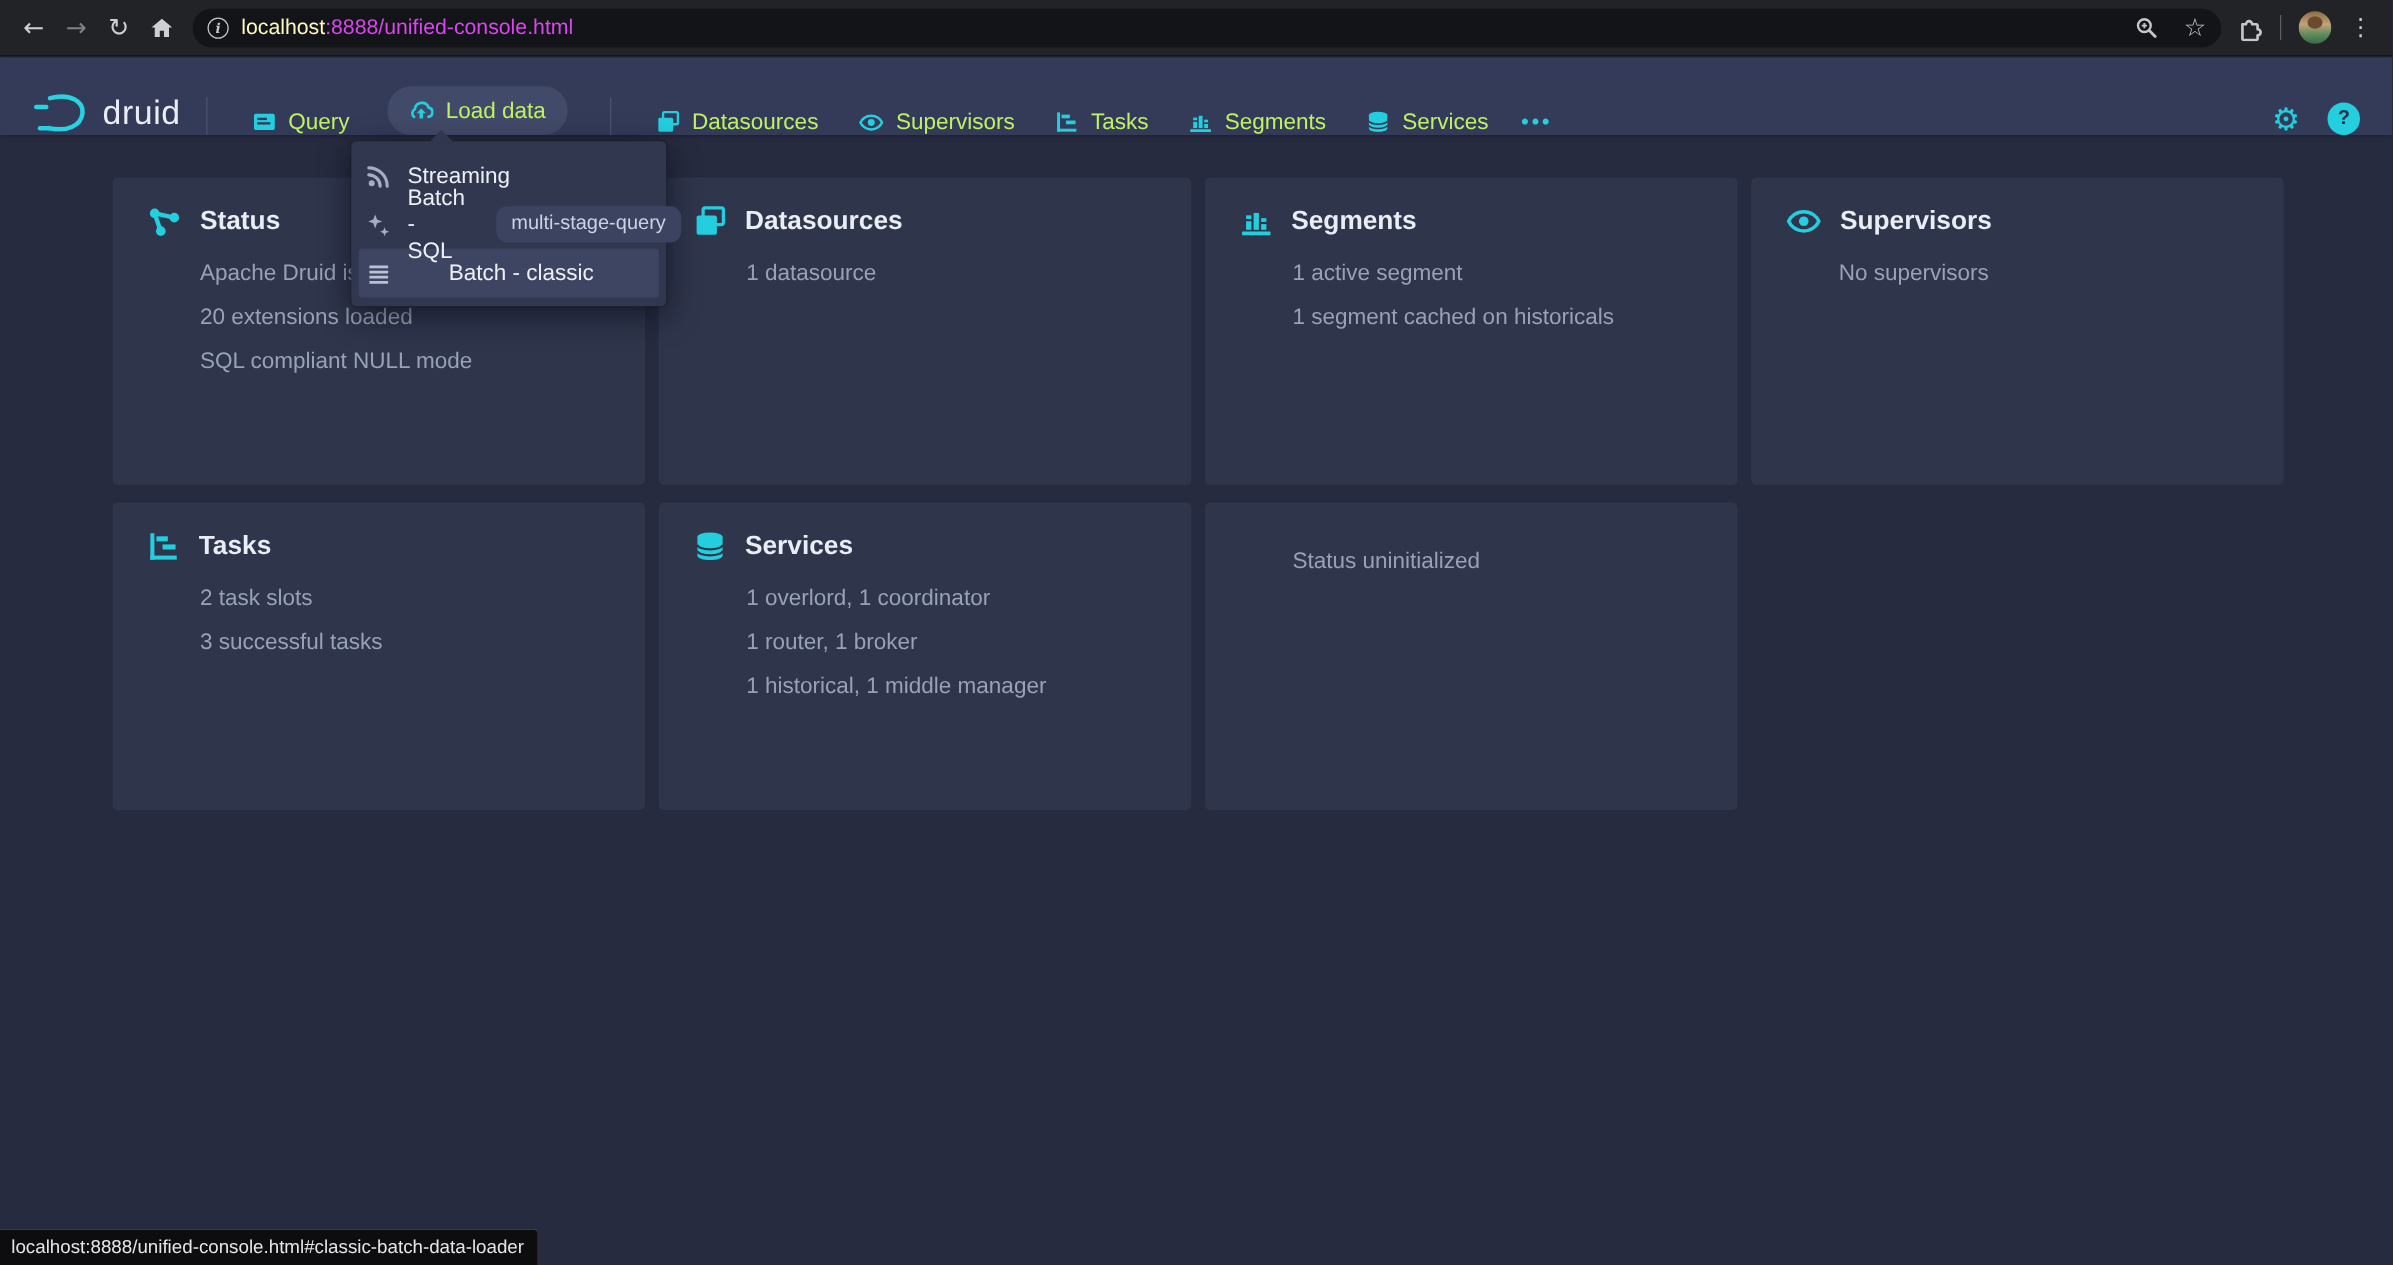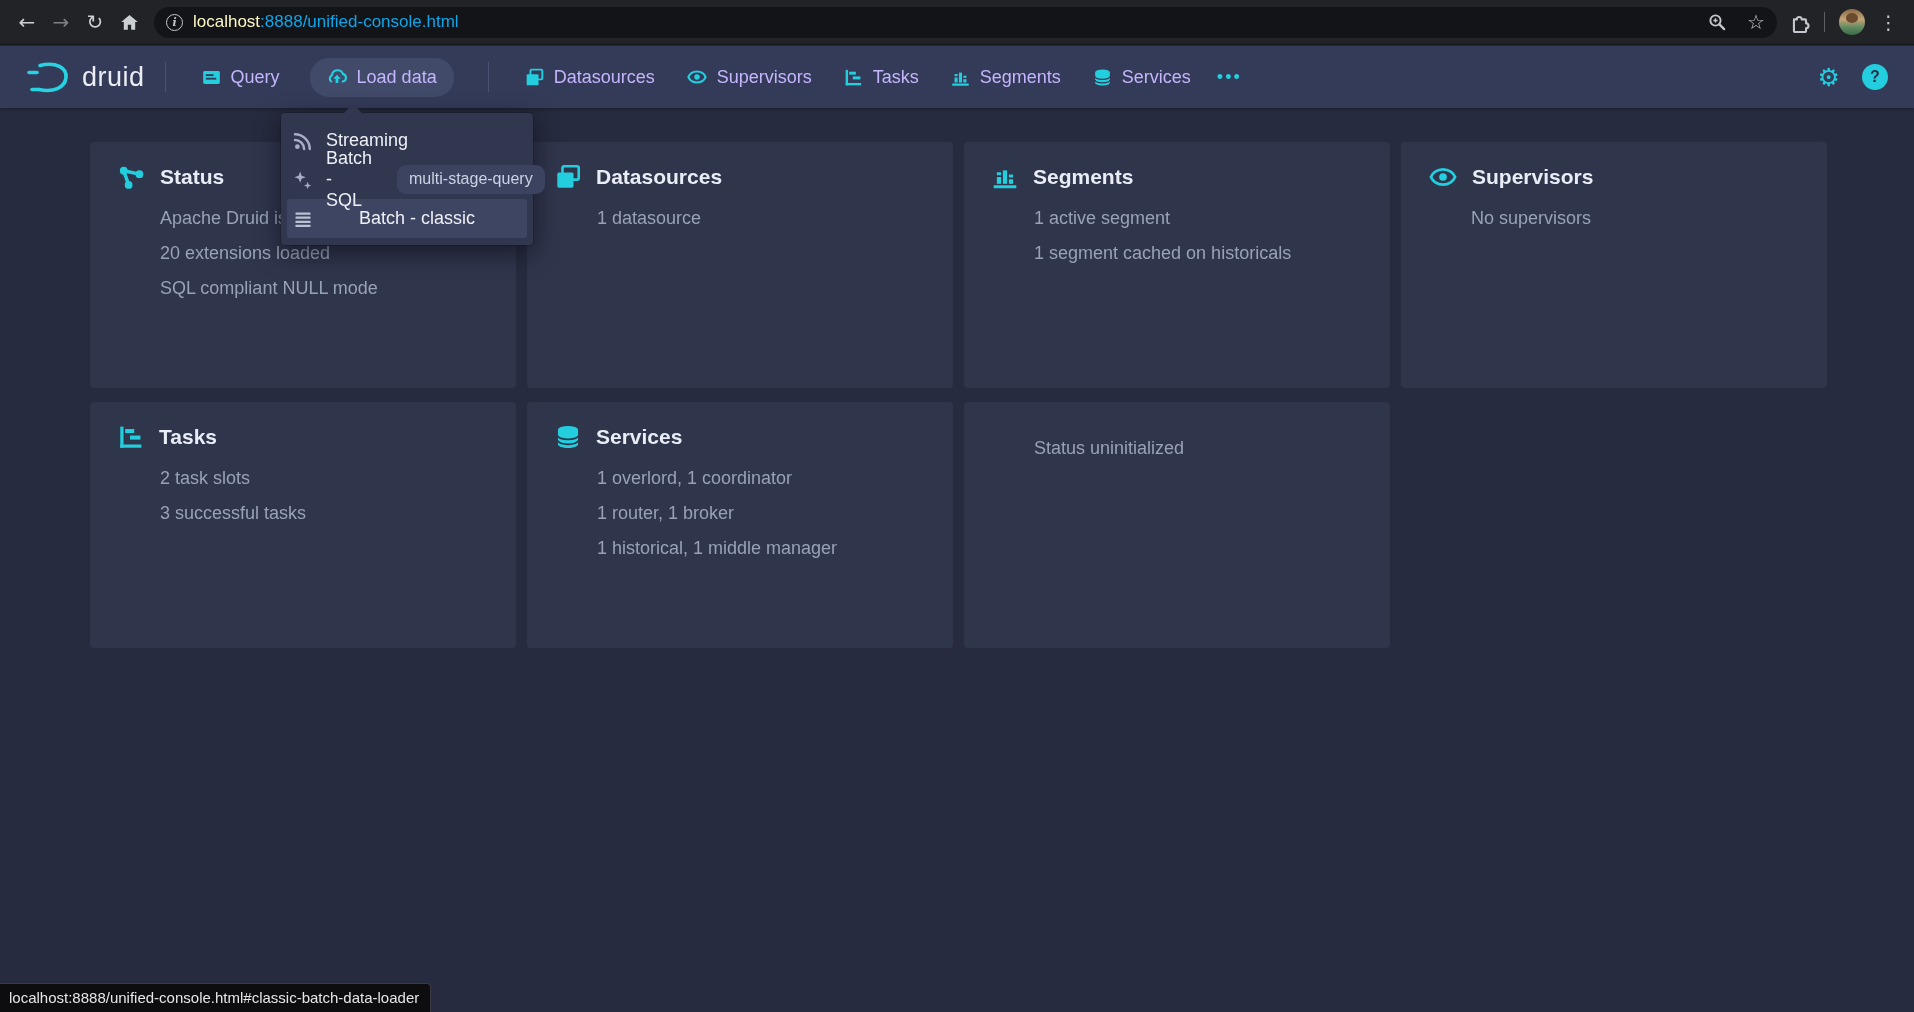--- a/index.html
+++ b/index.html
@@ -30,48 +30,48 @@
     display:flex; align-items:center; padding:0 12px; gap:10px;
   }
   .info-circle {
     width:17px; height:17px; border:1.6px solid #c4c7cc; border-radius:50%;
     color:#c4c7cc; font-size:11px; font-style:italic; font-weight:bold;
     display:flex; align-items:center; justify-content:center; flex:0 0 auto;
     font-family:"DejaVu Serif",serif;
   }
   .url { font-size:17px; white-space:nowrap; }
   .url .host { color:#fef9c3; }
-  .url .rest { color:#0ea5e9; }
+  .url .rest { color:#d946ef; }
   .omni-spacer { flex:1 1 auto; }
   .omni-icon { color:#c4c7cc; display:flex; align-items:center; margin-left:10px; }
   .omni-icon.star { font-size:20px; font-family:"DejaVu Sans",sans-serif; }
   .trail { display:flex; align-items:center; gap:14px; padding-right:6px; }
   .vsep { width:1px; height:20px; background:#5b5e63; }
   .avatar {
     width:26px; height:26px; border-radius:50%; overflow:hidden; position:relative;
     background:linear-gradient(180deg,#8a6b47 0%,#c3a276 40%,#5d8a5e 72%,#3c6a47 100%);
   }
   .avatar::after {
     content:""; position:absolute; left:7px; top:4px; width:12px; height:10px;
     border-radius:50%; background:#6b4a2e;
   }
   .kebab { color:#c4c7cc; font-size:19px; font-family:"DejaVu Sans",sans-serif; }
 
   
   .navbar {
     position:absolute; top:46px; left:0; right:0; height:62px;
-    background:#343b58; display:flex; align-items:center; padding:0 26px;
+    background:#343b58; display:flex; align-items:flex-end; padding:0 26px;
     box-shadow:0 1px 4px rgba(0,0,0,.35); z-index:5;
   }
   .brand { display:flex; align-items:center; gap:10px; }
   .brand-word { color:#eaedf4; font-size:27px; letter-spacing:.5px; }
   .nav-sep { width:1px; height:30px; background:#4a5273; margin:0 20px; }
   .nav-item {
     display:flex; align-items:center; gap:10px; margin:0 16px;
-    font-size:18px; color:#c4b5fd; cursor:pointer; white-space:nowrap;
+    font-size:18px; color:#bef264; cursor:pointer; white-space:nowrap;
   }
   .nav-item .ic { display:flex; align-items:center; color:#23cede; }
   .nav-item.pill {
     background:#424a69; border-radius:19px; padding:9px 17px; margin:0 14px;
   }
   .nav-more { color:#23cede; font-size:18px; letter-spacing:2px; margin:0 10px; cursor:pointer; }
   .nav-right { margin-left:auto; display:flex; align-items:center; gap:22px; }
   .gear { color:#23cede; font-size:25px; line-height:1; font-family:"DejaVu Sans",sans-serif; cursor:pointer; }
   .help {
     width:26px; height:26px; border-radius:50%; background:#23cede;

